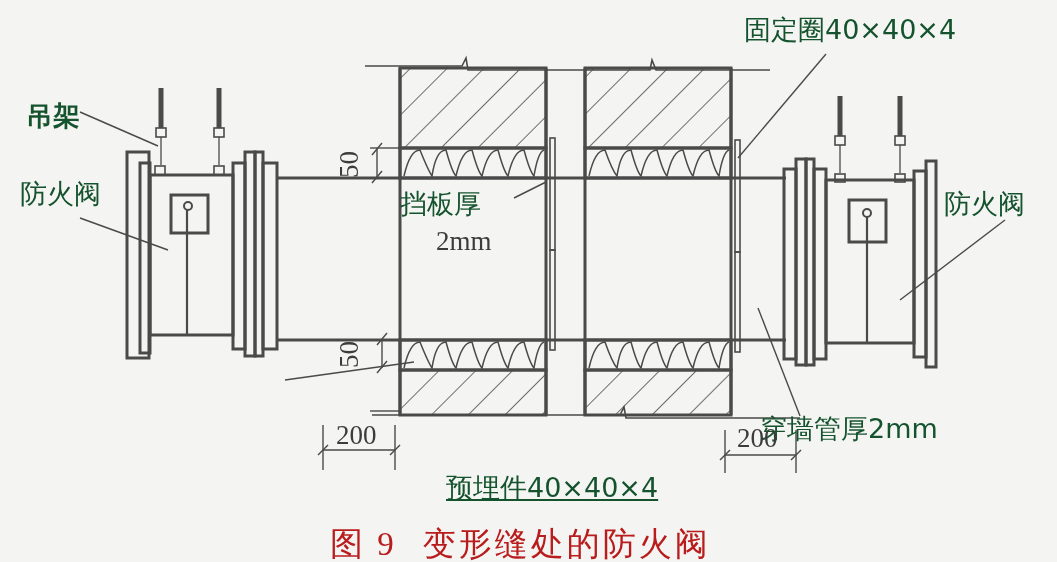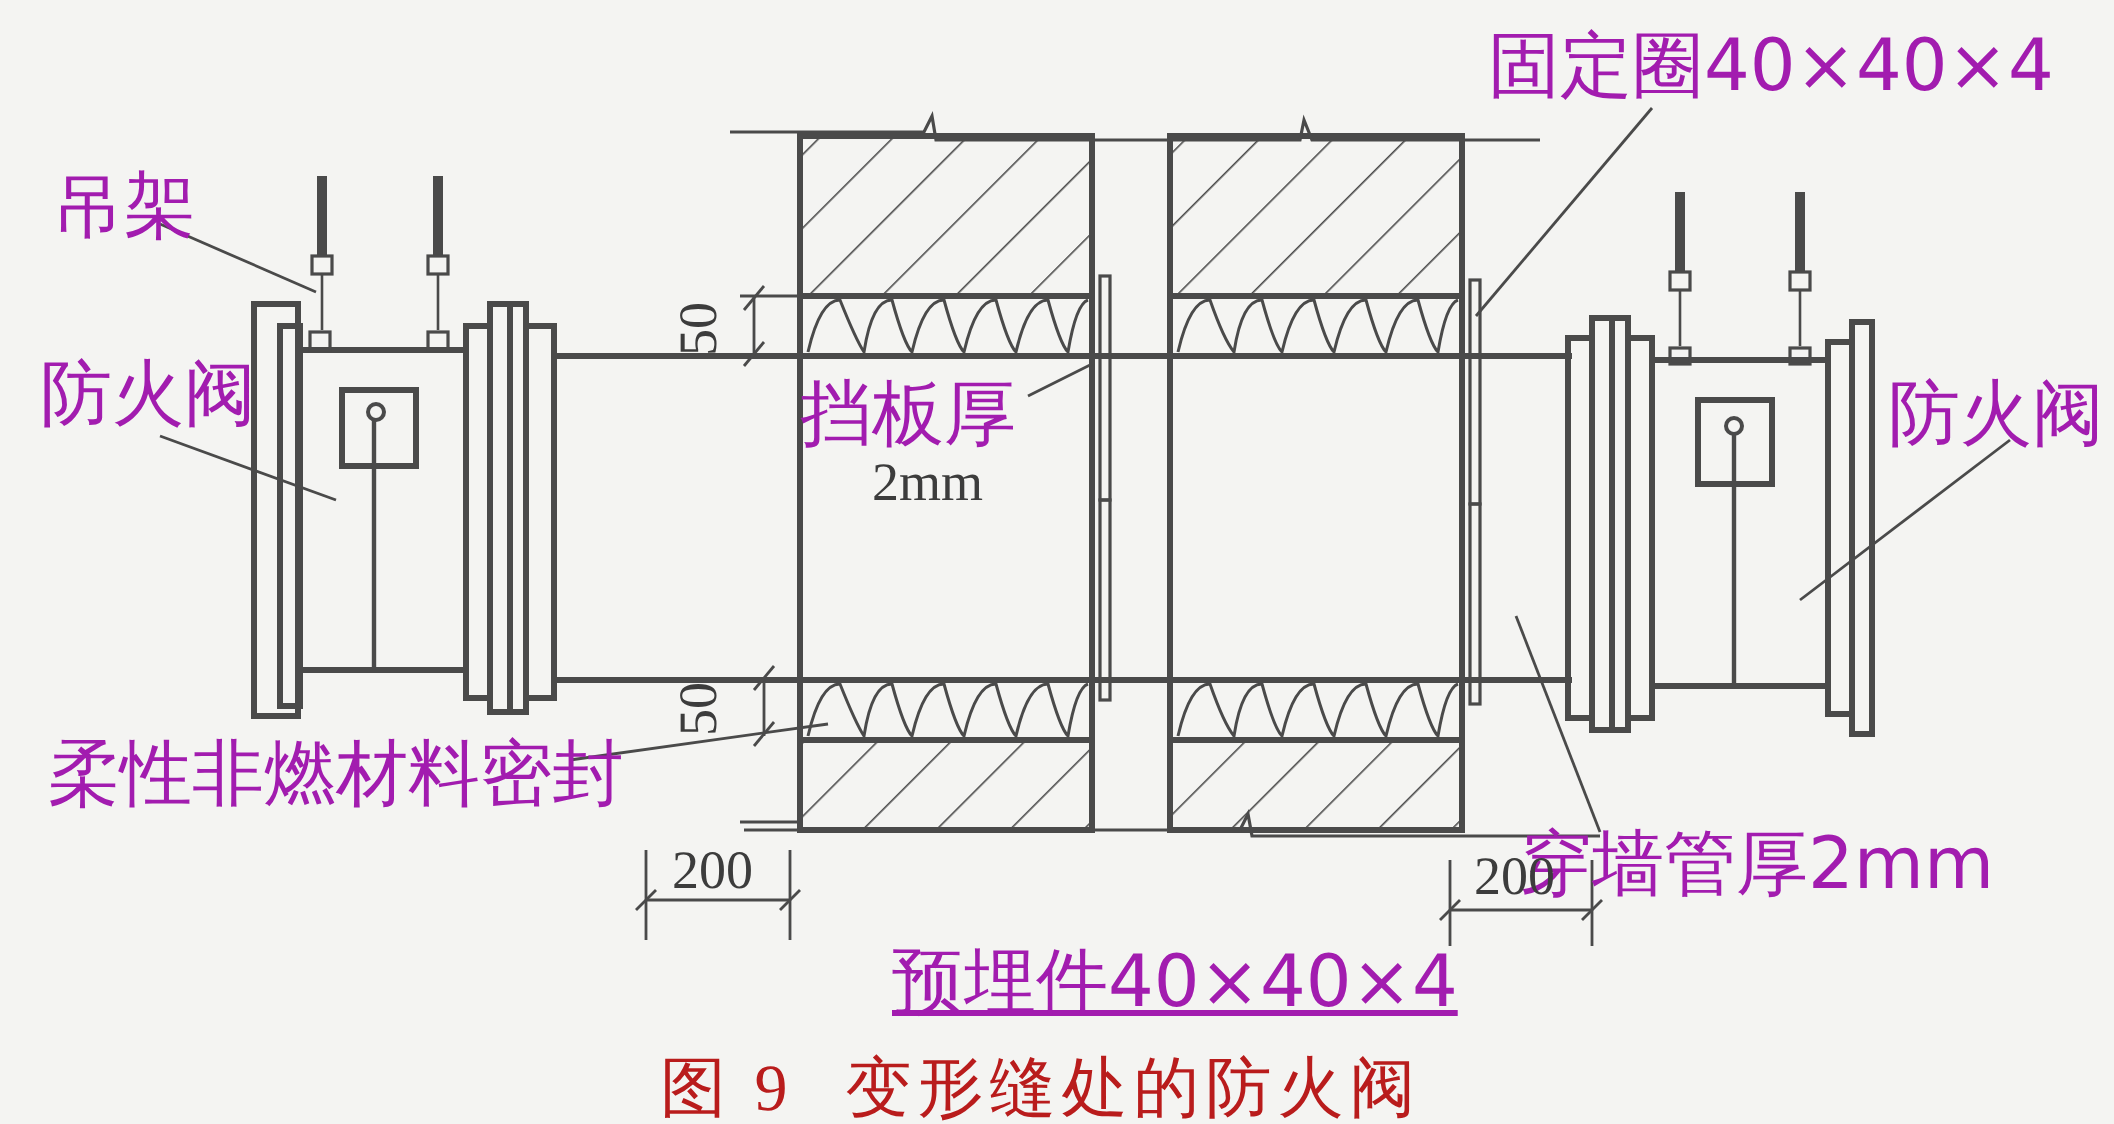--- a/index.html
+++ b/index.html
@@ -8,22 +8,22 @@
       width: 1057px; height: 562px;
       background: #f4f4f2;
       overflow: hidden;
       font-family: "DejaVu Serif", "Liberation Serif", serif;
       color: #3a3a3a;
     }
     svg { position: absolute; left: 0; top: 0; }
     .lbl {
       position: absolute;
       font-family: "DejaVu Sans", "Liberation Sans", sans-serif;
-      font-size: 36px;
-      color: #a21caf;
+      font-size: 27px;
+      color: #14532d;
       white-space: nowrap;
       line-height: 1;
     }
     .num {
       position: absolute;
       font-family: "Liberation Serif", "DejaVu Serif", serif;
       font-size: 27px;
       color: #3c3c3c;
       white-space: nowrap;
       line-height: 1;
@@ -181,27 +181,26 @@
 
         <line x1="725" y1="430" x2="725" y2="473"></line>
         <line x1="796" y1="430" x2="796" y2="473"></line>
         <line x1="725" y1="455" x2="796" y2="455"></line>
         <line x1="720" y1="460" x2="730" y2="450"></line>
         <line x1="791" y1="460" x2="801" y2="450"></line>
       </g>
     </g>
   </svg>
 
-  <div class="lbl" style="left:26px; top:86px;">吊架</div>
+  <div class="lbl" style="left:26px; top:102px;font-weight:bold;">吊架</div>
   <div class="lbl" style="left:20px; top:180px;">防火阀</div>
   <div class="lbl" style="left:944px; top:190px;">防火阀</div>
   <div class="lbl" style="left:744px; top:16px;">固定圈40×40×4</div>
   <div class="lbl" style="left:400px; top:190px;">挡板厚</div>
   <div class="num" style="left:436px; top:228px;">2mm</div>
-  <div class="lbl" style="left:24px; top:370px;">柔性非燃材料密封</div>
   <div class="lbl" style="left:760px; top:415px;">穿墙管厚2mm</div>
   <div class="lbl" style="left:446px; top:474px;text-decoration:underline;">预埋件40×40×4</div>
 
   <div class="num rot" style="left:336px; top:178px;">50</div>
   <div class="num rot" style="left:336px; top:368px;">50</div>
   <div class="num" style="left:336px; top:422px;">200</div>
   <div class="num" style="left:737px; top:425px;">200</div>
 
   <div class="caption">
     <span class="fig-no">图 9</span><span>变形缝处的防火阀</span>

